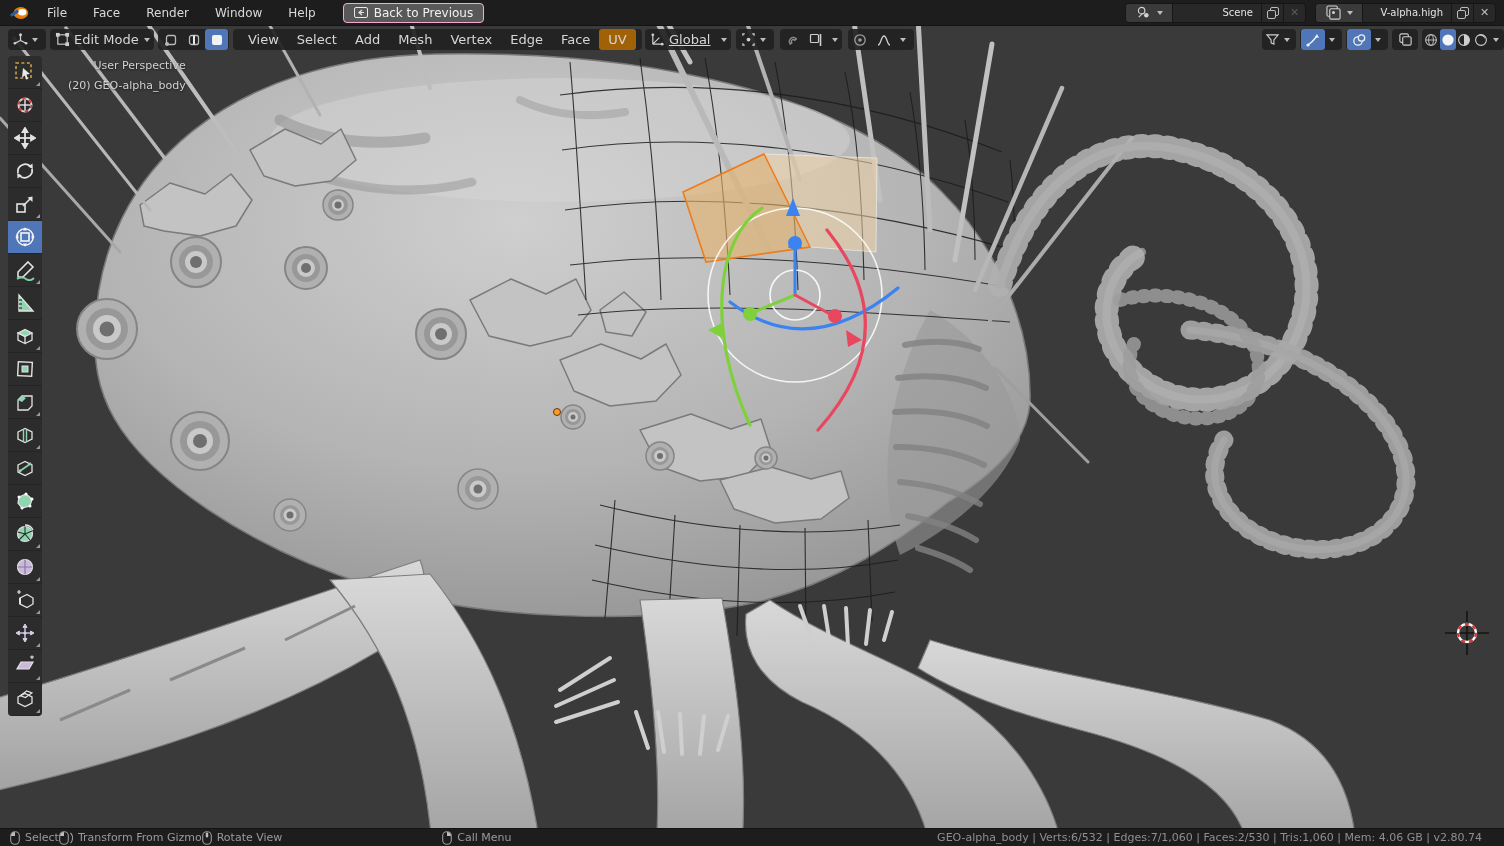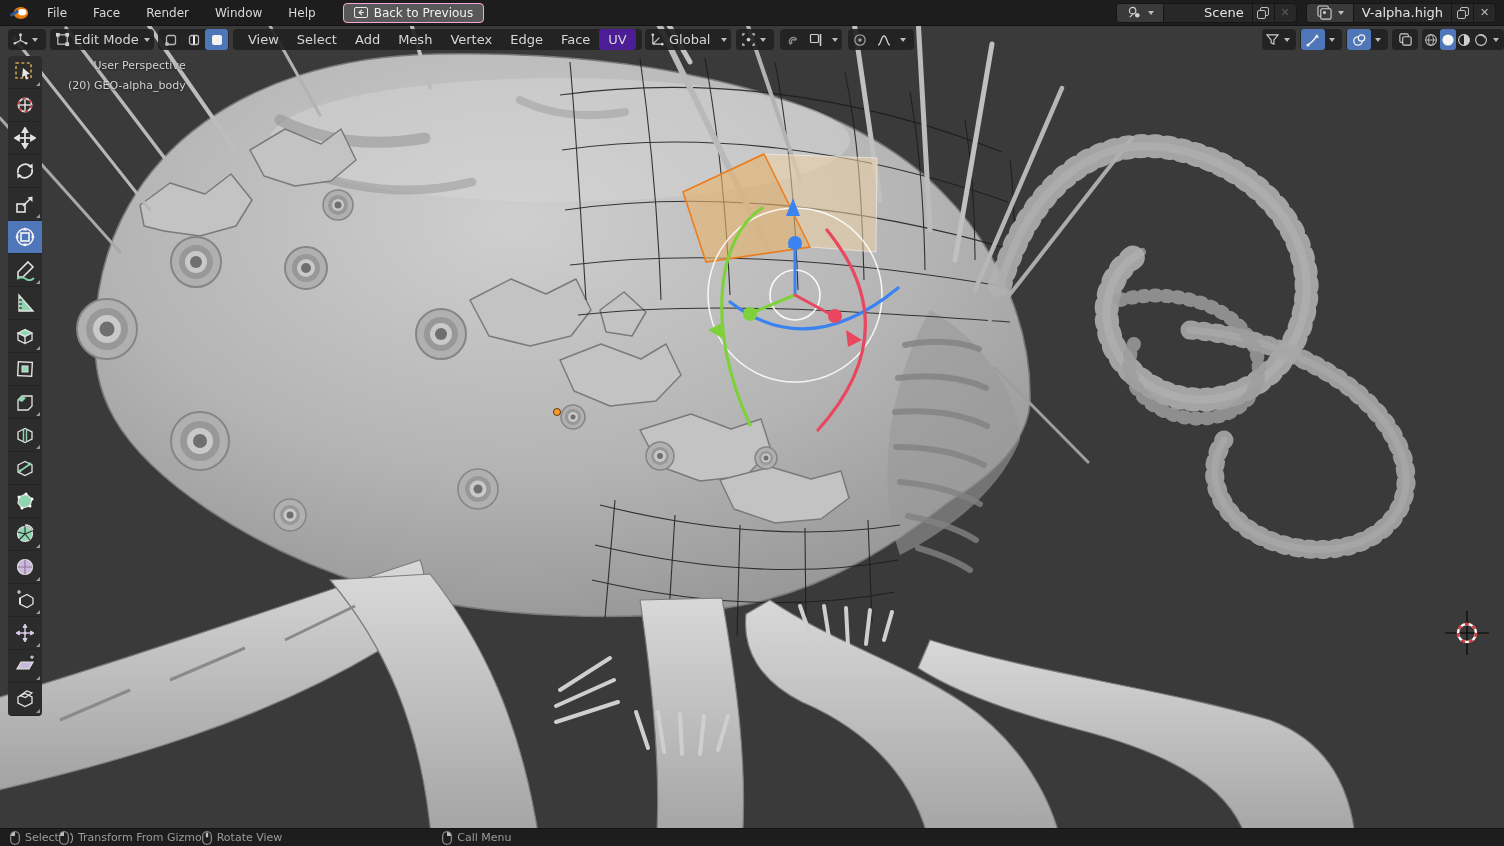--- a/index.html
+++ b/index.html
@@ -17,39 +17,39 @@
   .tb-menu { color:#d9d9d9; font-size:12px; padding:4px 13px; cursor:default; }
   .logo { width:22px; height:16px; margin:0 4px 0 8px; }
   .back-btn { margin-left:14px; height:20px; display:flex; align-items:center; gap:6px;
     background:#585858; border:1px solid #f9a8d4; border-radius:4px; padding:0 10px;
     color:#f0f0f0; font-size:12px; }
   .tb-right { margin-left:auto; display:flex; gap:9px; margin-right:8px; }
   .idblock { display:flex; align-items:center; height:20px; background:#282828;
     border:1px solid #161616; border-radius:4px; overflow:hidden; }
   .idblock .browse { display:flex; align-items:center; gap:2px; background:#3a3a3a;
     height:100%; padding:0 5px; border-right:1px solid #161616; }
-  .idblock .idname { color:#e3e3e3; font-size:13px; padding:0 8px; min-width:88px; }
+  .idblock .idname { color:#e3e3e3; font-size:10px; padding:0 8px; min-width:88px; }
   .idblock .idbtn { width:22px; height:100%; display:flex; align-items:center;
     justify-content:center; color:#bdbdbd; font-size:11px; border-left:1px solid #161616; }
   .idblock .idbtn.dim { color:#5a5a5a; }
 
   
   .vp-header { position:absolute; left:0; top:29px; width:1504px; height:22px; z-index:20; }
   .pill { position:absolute; top:0; height:21px; background:rgba(34,34,34,.92);
     border-radius:4px; display:flex; align-items:center; color:#d6d6d6; font-size:13px; }
   .pill .lbl { padding:0 4px; }
   .chev { width:0; height:0; border-left:3.5px solid transparent;
     border-right:3.5px solid transparent; border-top:4px solid #bdbdbd; margin:0 4px; }
   .mini { width:15px; height:15px; margin-left:5px; }
   .segbtn { width:23px; height:21px; display:flex; align-items:center; justify-content:center;
     border-radius:3px; }
   .segbtn.on { background:#4f76b8; }
   .menuset { gap:0; padding:4px 6px; }
   .menuset .lbl { padding:3px 9px; border-radius:3px; }
-  .menuset .lbl.hl { background:#4c1d95; }
+  .menuset .lbl.hl { background:#a16207; }
   .iconbtn { width:24px; height:21px; display:flex; align-items:center;
     justify-content:center; border-radius:3px; }
   .iconbtn.on { background:#4f76b8; }
 
   
   .toolbar { position:absolute; left:8px; top:56px; width:34px; z-index:20;
     display:flex; flex-direction:column; }
   .tool { width:34px; height:33px; background:#2c2c2c; border-bottom:1px solid #242424;
     display:flex; align-items:center; justify-content:center; position:relative; }
   .tool:first-child { border-radius:4px 4px 0 0; }
@@ -408,21 +408,21 @@
     <span class="lbl">View</span>
     <span class="lbl">Select</span>
     <span class="lbl">Add</span>
     <span class="lbl">Mesh</span>
     <span class="lbl">Vertex</span>
     <span class="lbl">Edge</span>
     <span class="lbl">Face</span>
     <span class="lbl hl">UV</span>
   </div>
 
-  <div class="pill" style="left:645px; width:86px;">
+  <div class="pill" style="left:645px; width:86px;text-decoration:underline;">
     <svg class="mini" viewBox="0 0 16 16">
       <path d="M3,13 L3,4 M3,13 L12,13 M3,13 L10,6" stroke="#cfcfcf" fill="none" stroke-width="1.3"></path>
       <circle cx="3" cy="3" r="1.5" fill="#cfcfcf"></circle>
           <circle cx="13" cy="13" r="1.5" fill="#cfcfcf"></circle>
     </svg>
     <span class="lbl">Global</span>
     <span class="chev" style="margin-left:auto;"></span>
   </div>
 
   <div class="pill" style="left:736px; width:38px;">
@@ -718,15 +718,16 @@
     </svg>
     <span>Rotate View</span>
   </div>
   <div class="hint push">
     <svg width="10" height="14" viewBox="0 0 10 14">
       <rect x="0.7" y="0.7" width="8.6" height="12.6" rx="4" fill="none" stroke="#9a9a9a" stroke-width="1.1"></rect>
       <path d="M9,5 A4,4.5 0 0 0 5,0.9 V5 Z" fill="#bdbdbd"></path>
     </svg>
     <span>Call Menu</span>
   </div>
+  <div class="sb-stats">GEO-alpha_body | Verts:6/532 | Edges:7/1,060 | Faces:2/530 | Tris:1,060 | Mem: 4.06 GB | v2.80.74</div>
 </div>
 
 </div>
 
 </body></html>

